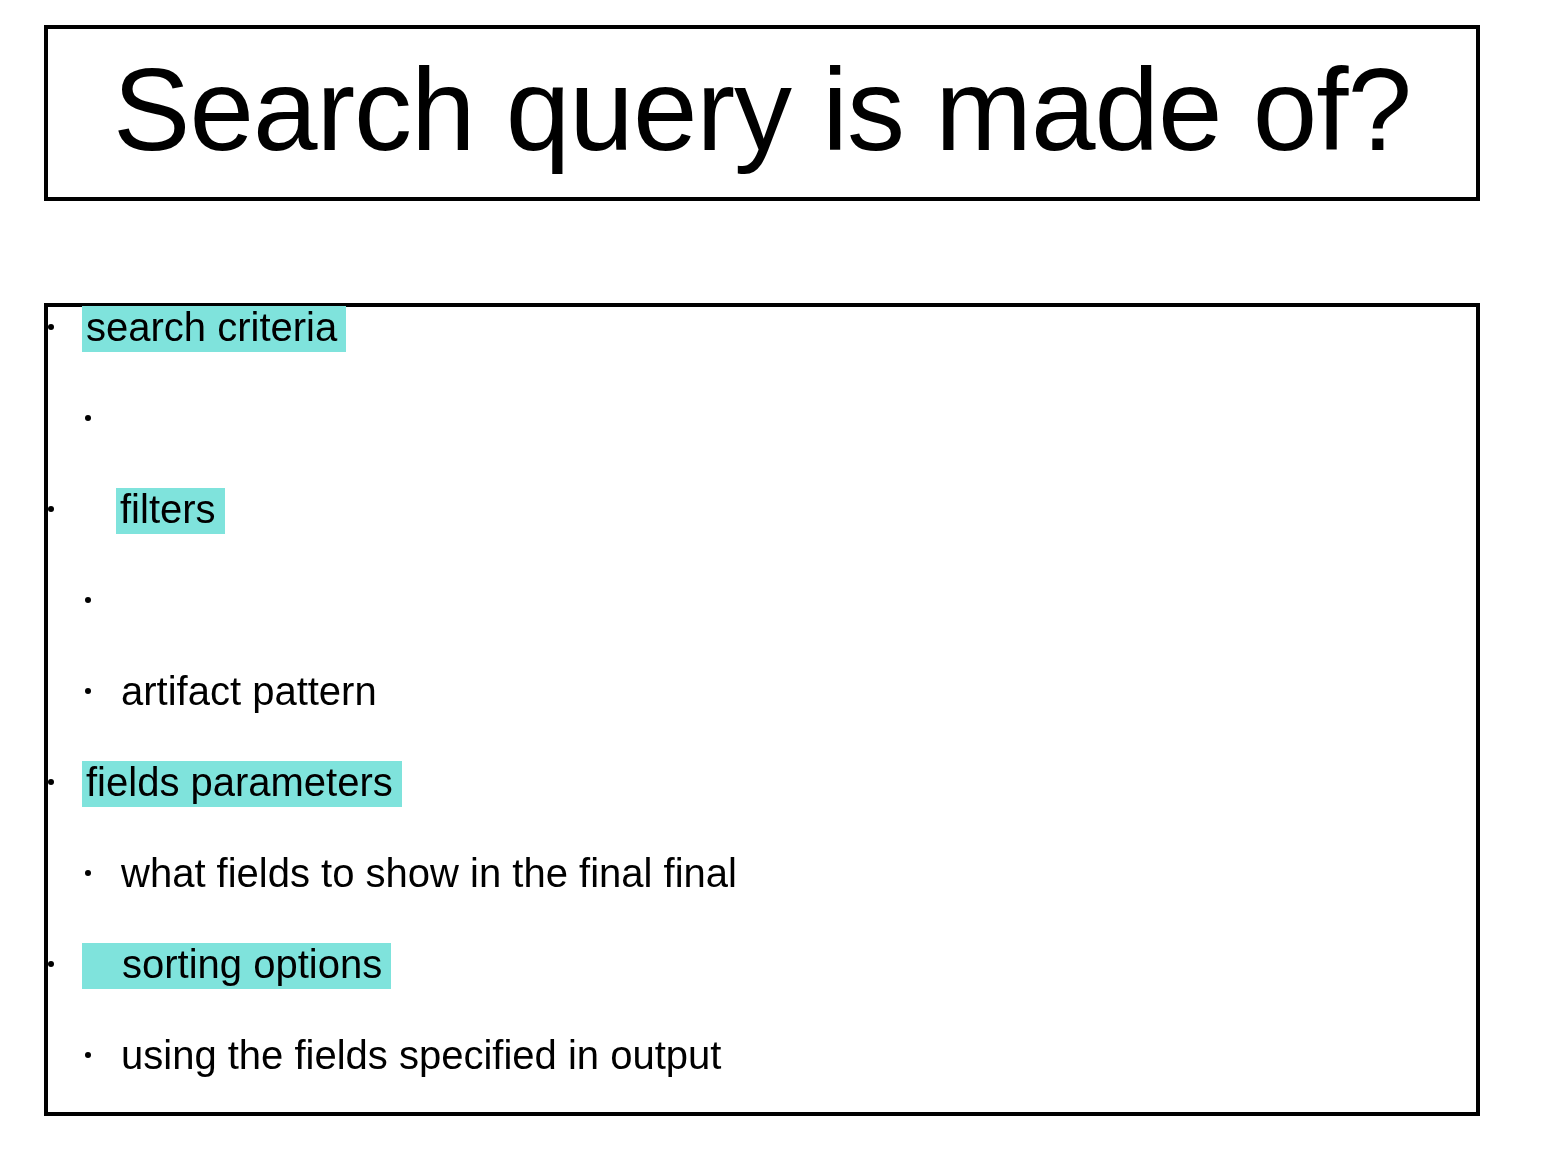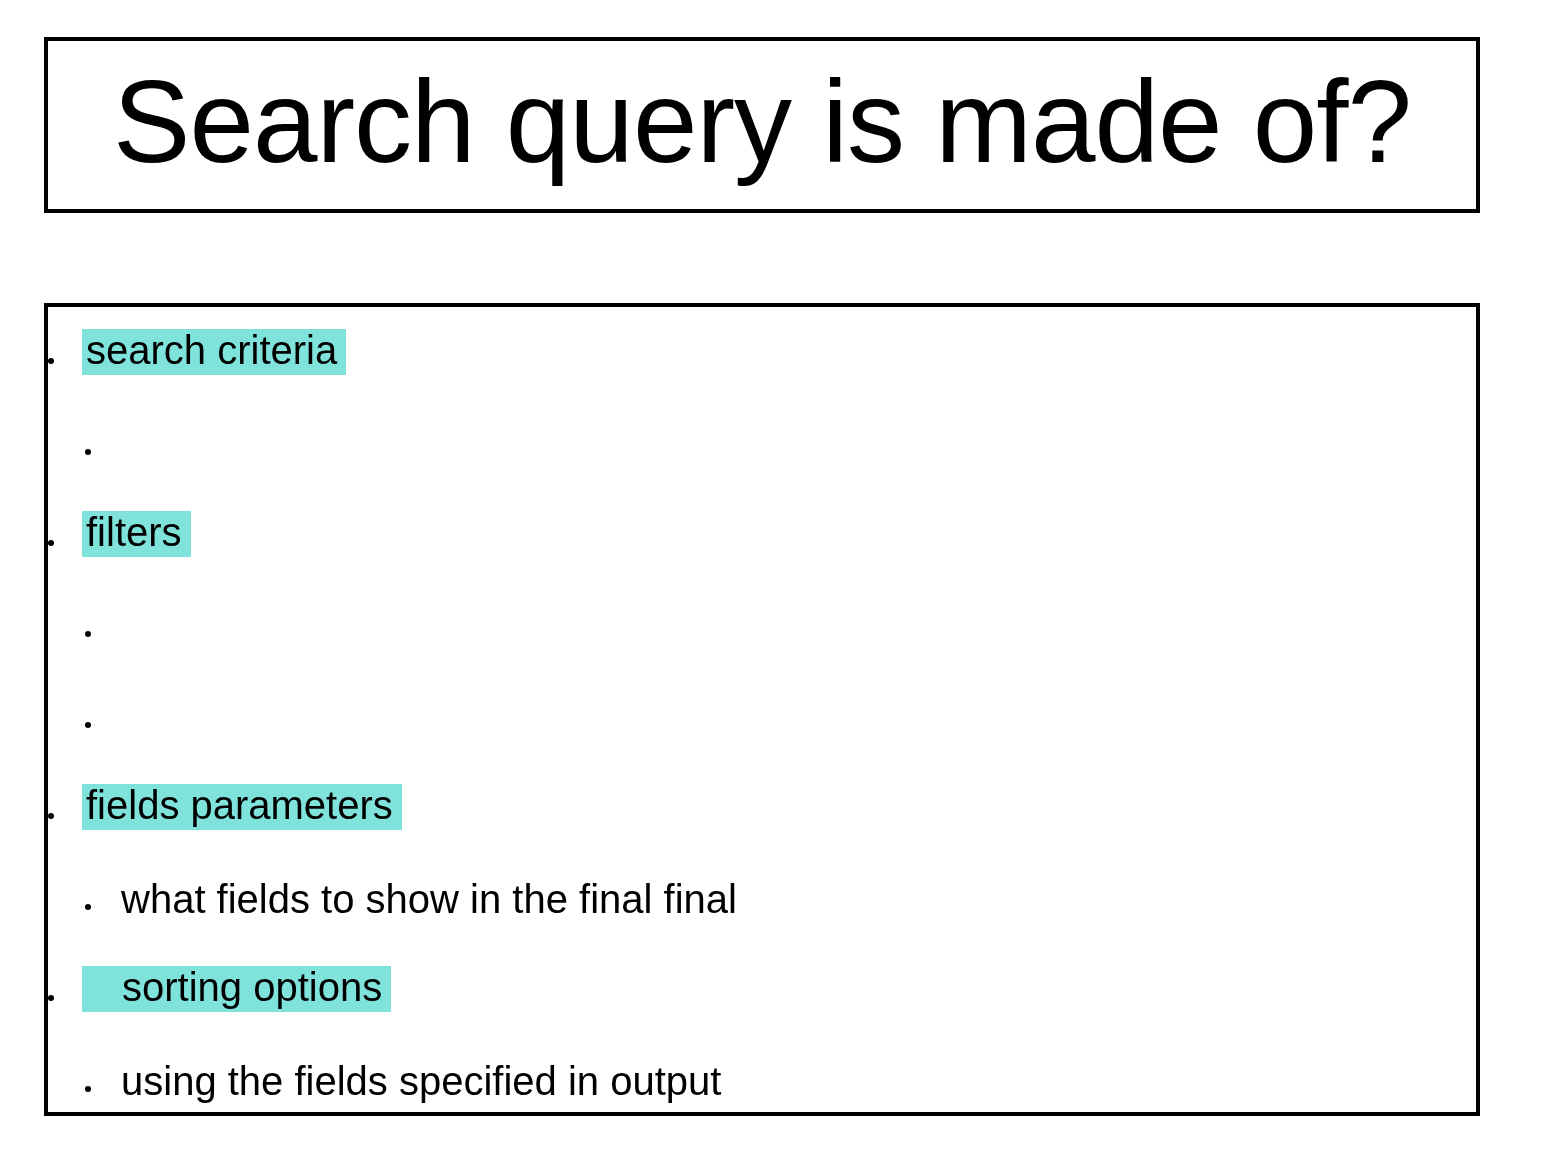--- a/index.html
+++ b/index.html
@@ -11,21 +11,21 @@
   .slide {
     position: relative;
     width: 1542px;
     height: 1162px;
     background: #ffffff;
     overflow: hidden;
   }
   .title-box {
     position: absolute;
     left: 44px;
-    top: 37px;
+    top: 25px;
     width: 1436px;
     height: 176px;
     border: 4px solid #000000;
     box-sizing: border-box;
     display: flex;
     align-items: center;
     justify-content: center;
   }
   .title-text {
     font-size: 116px;
@@ -45,21 +45,21 @@
     box-sizing: border-box;
   }
   .bullet-list {
     margin: 0;
     padding: 0;
     list-style: none;
   }
   .item {
     height: 91px;
     display: flex;
-    align-items: center;
+    align-items: flex-start;
   }
   .item .bullet {
     flex: none;
     width: 6px;
     height: 6px;
     border-radius: 50%;
     background: #000000;
     margin-top: 17px;
   }
   .item .label {
@@ -94,29 +94,30 @@
         <span class="bullet"></span>
         <span class="label hl" style="background-color: rgb(127, 227, 220);">search criteria</span>
       </li>
 
       <li class="item l2">
         <span class="bullet"></span>
       </li>
 
       <li class="item l1">
         <span class="bullet"></span>
-        <span class="label hl" style="background-color: rgb(127, 227, 220);">filters</span>
+        <span class="label hl" style="background-color: rgb(127, 227, 220); margin-left: 34px;">filters</span>
       </li>
 
       <li class="item l2">
         <span class="bullet"></span>
       </li>
 
       <li class="item l2">
         <span class="bullet"></span>
+        <span class="label">artifact pattern</span>
       </li>
 
       <li class="item l1">
         <span class="bullet"></span>
         <span class="label hl" style="background-color: rgb(127, 227, 220);">fields parameters</span>
       </li>
 
       <li class="item l2">
         <span class="bullet"></span>
         <span class="label">what fields to show in the final final</span>

